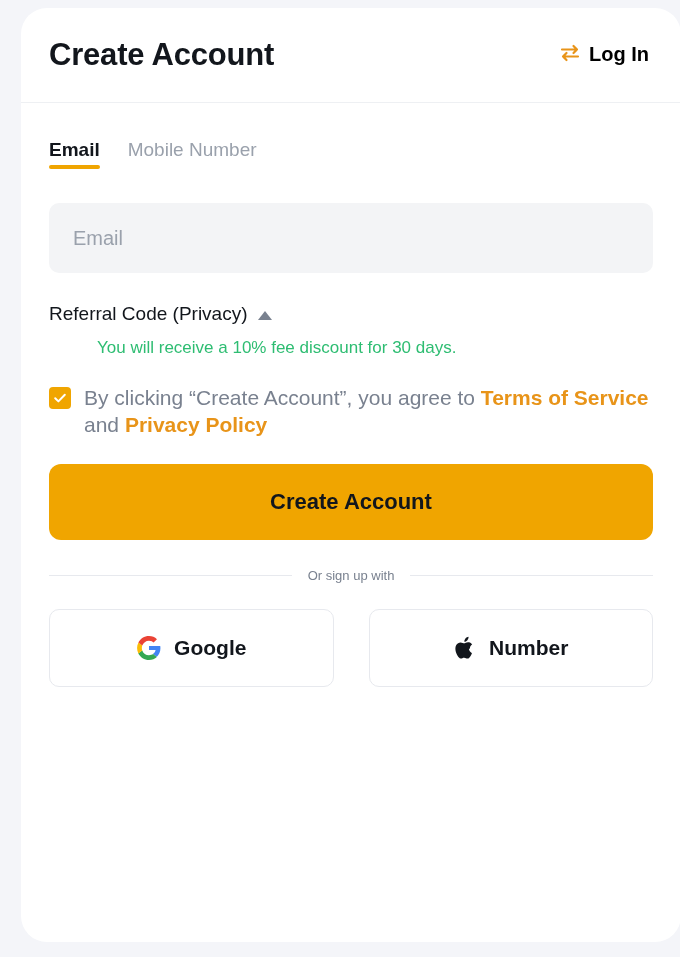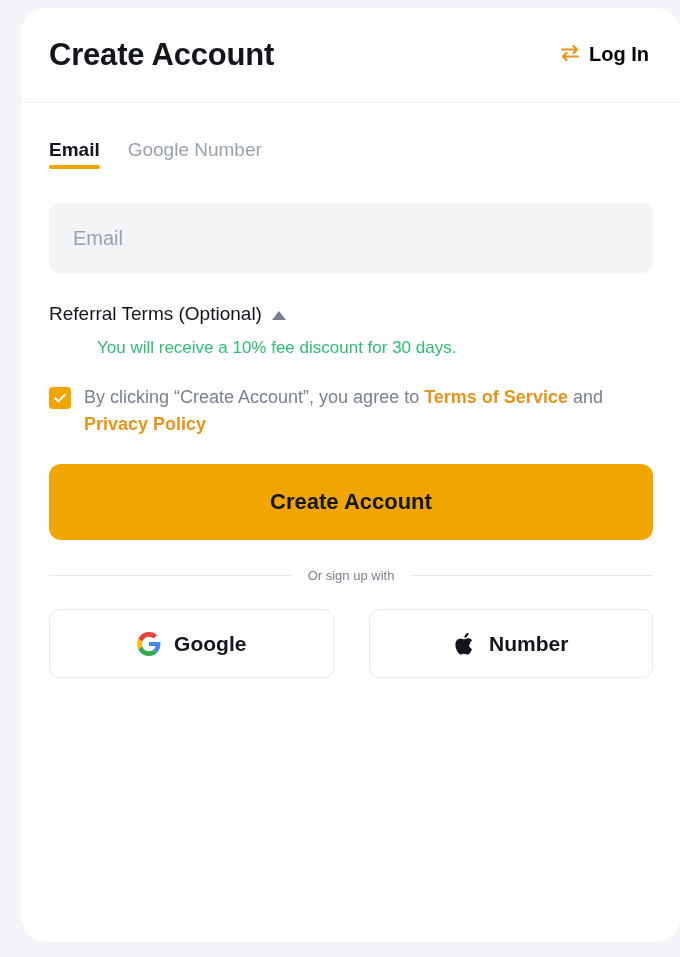--- a/index.html
+++ b/index.html
@@ -173,21 +173,21 @@
     background: #f0a500;
     flex: 0 0 auto;
     margin-top: 3px;
     display: flex;
     align-items: center;
     justify-content: center;
     cursor: pointer;
   }
 
   .terms-text {
-    font-size: 18px;
+    font-size: 21px;
     line-height: 27px;
     color: #79818f;
   }
 
   .terms-link {
     color: #e89419;
     font-weight: bold;
     cursor: pointer;
   }
 
@@ -228,21 +228,21 @@
 
   
   .social-row {
     display: flex;
     gap: 35px;
     margin-top: 26px;
   }
 
   .social-btn {
     flex: 1;
-    height: 69px;
+    height: 78px;
     background: #ffffff;
     border: 1px solid #e7e9ee;
     border-radius: 10px;
     display: flex;
     align-items: center;
     justify-content: center;
     gap: 12px;
     cursor: pointer;
     font-family: "Liberation Sans", sans-serif;
     font-size: 21px;
@@ -267,30 +267,30 @@
         </svg>
       </span>
       <span>Log In</span>
     </div>
   </div>
 
   <div class="card-body">
 
     <div class="tabs">
       <div class="tab active">Email</div>
-      <div class="tab">Google Number</div>
+      <div class="tab">Mobile Number</div>
     </div>
 
     <div class="field first">
       <input class="text-input" type="text" placeholder="Email" style="">
     </div>
 
 
     <div class="referral-header">
-      <span class="referral-label">Referral Terms (Optional)</span>
+      <span class="referral-label">Referral Code (Privacy)</span>
       <span class="caret-up"></span>
     </div>
 
 
     <div class="helper-text">You will receive a 10% fee discount for 30 days.</div>
 
     <div class="terms-row">
       <span class="checkbox">
         <svg width="14" height="14" viewBox="0 0 14 14" fill="none">
           <path d="M2.2 7.3 L5.4 10.4 L11.8 3.8" stroke="#ffffff" stroke-width="2" stroke-linecap="round" stroke-linejoin="round"></path>

